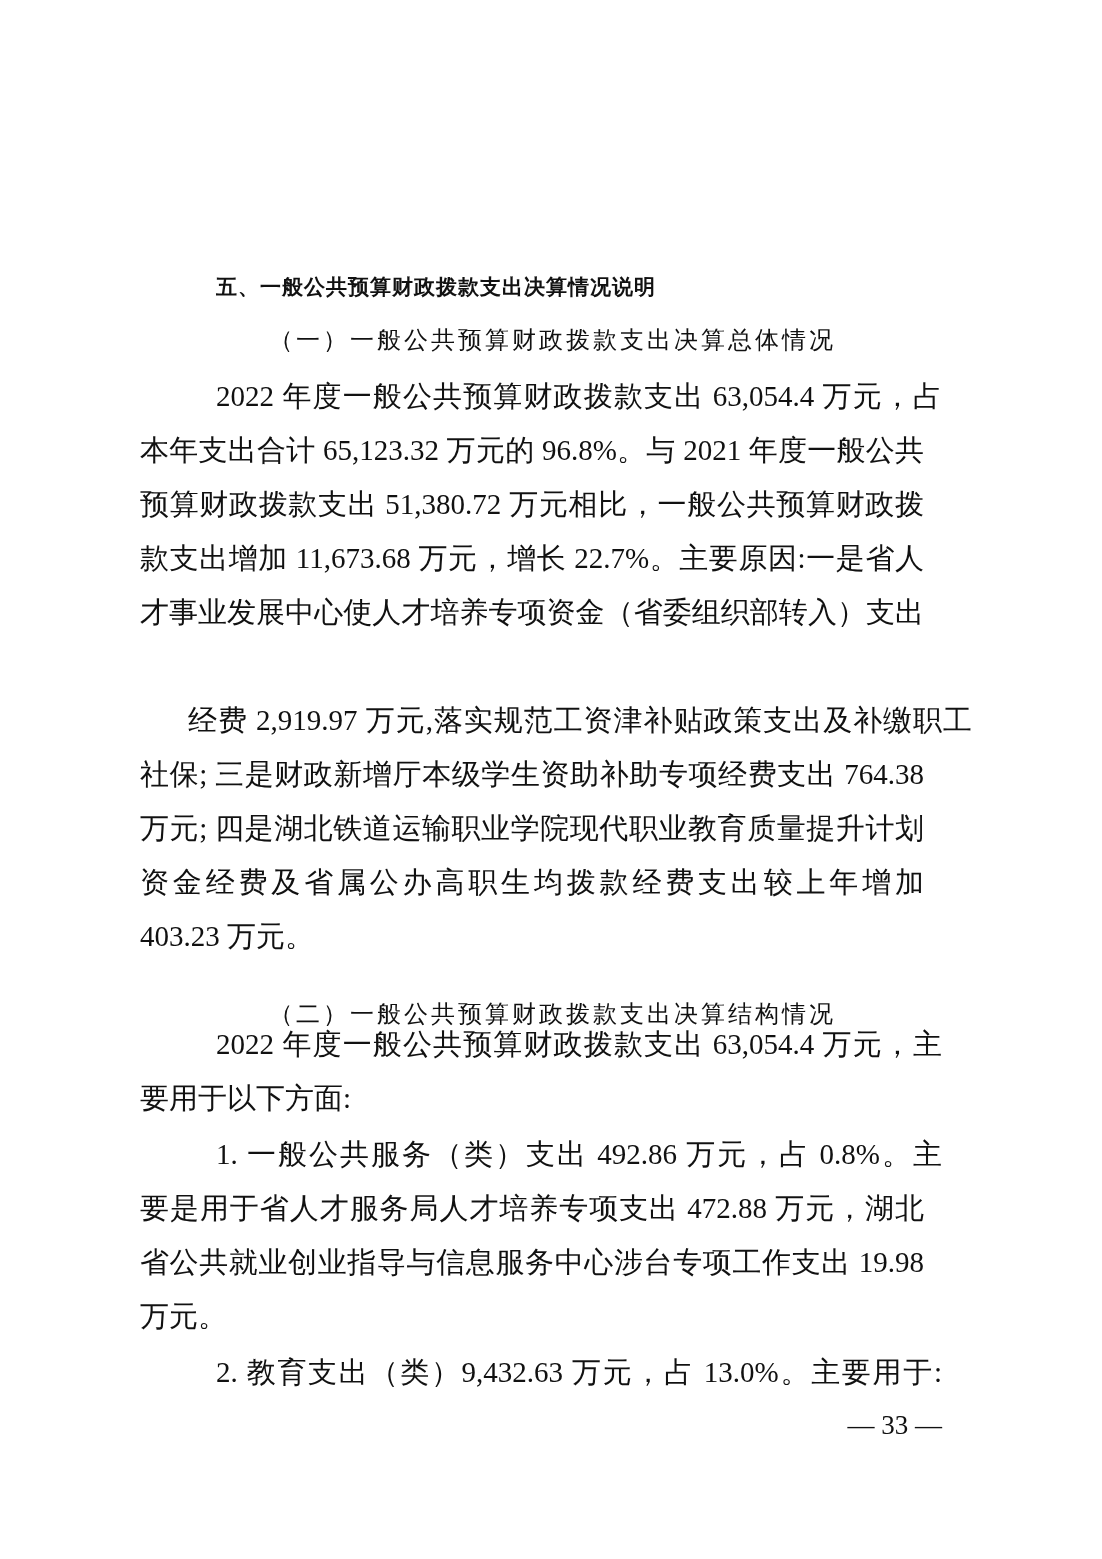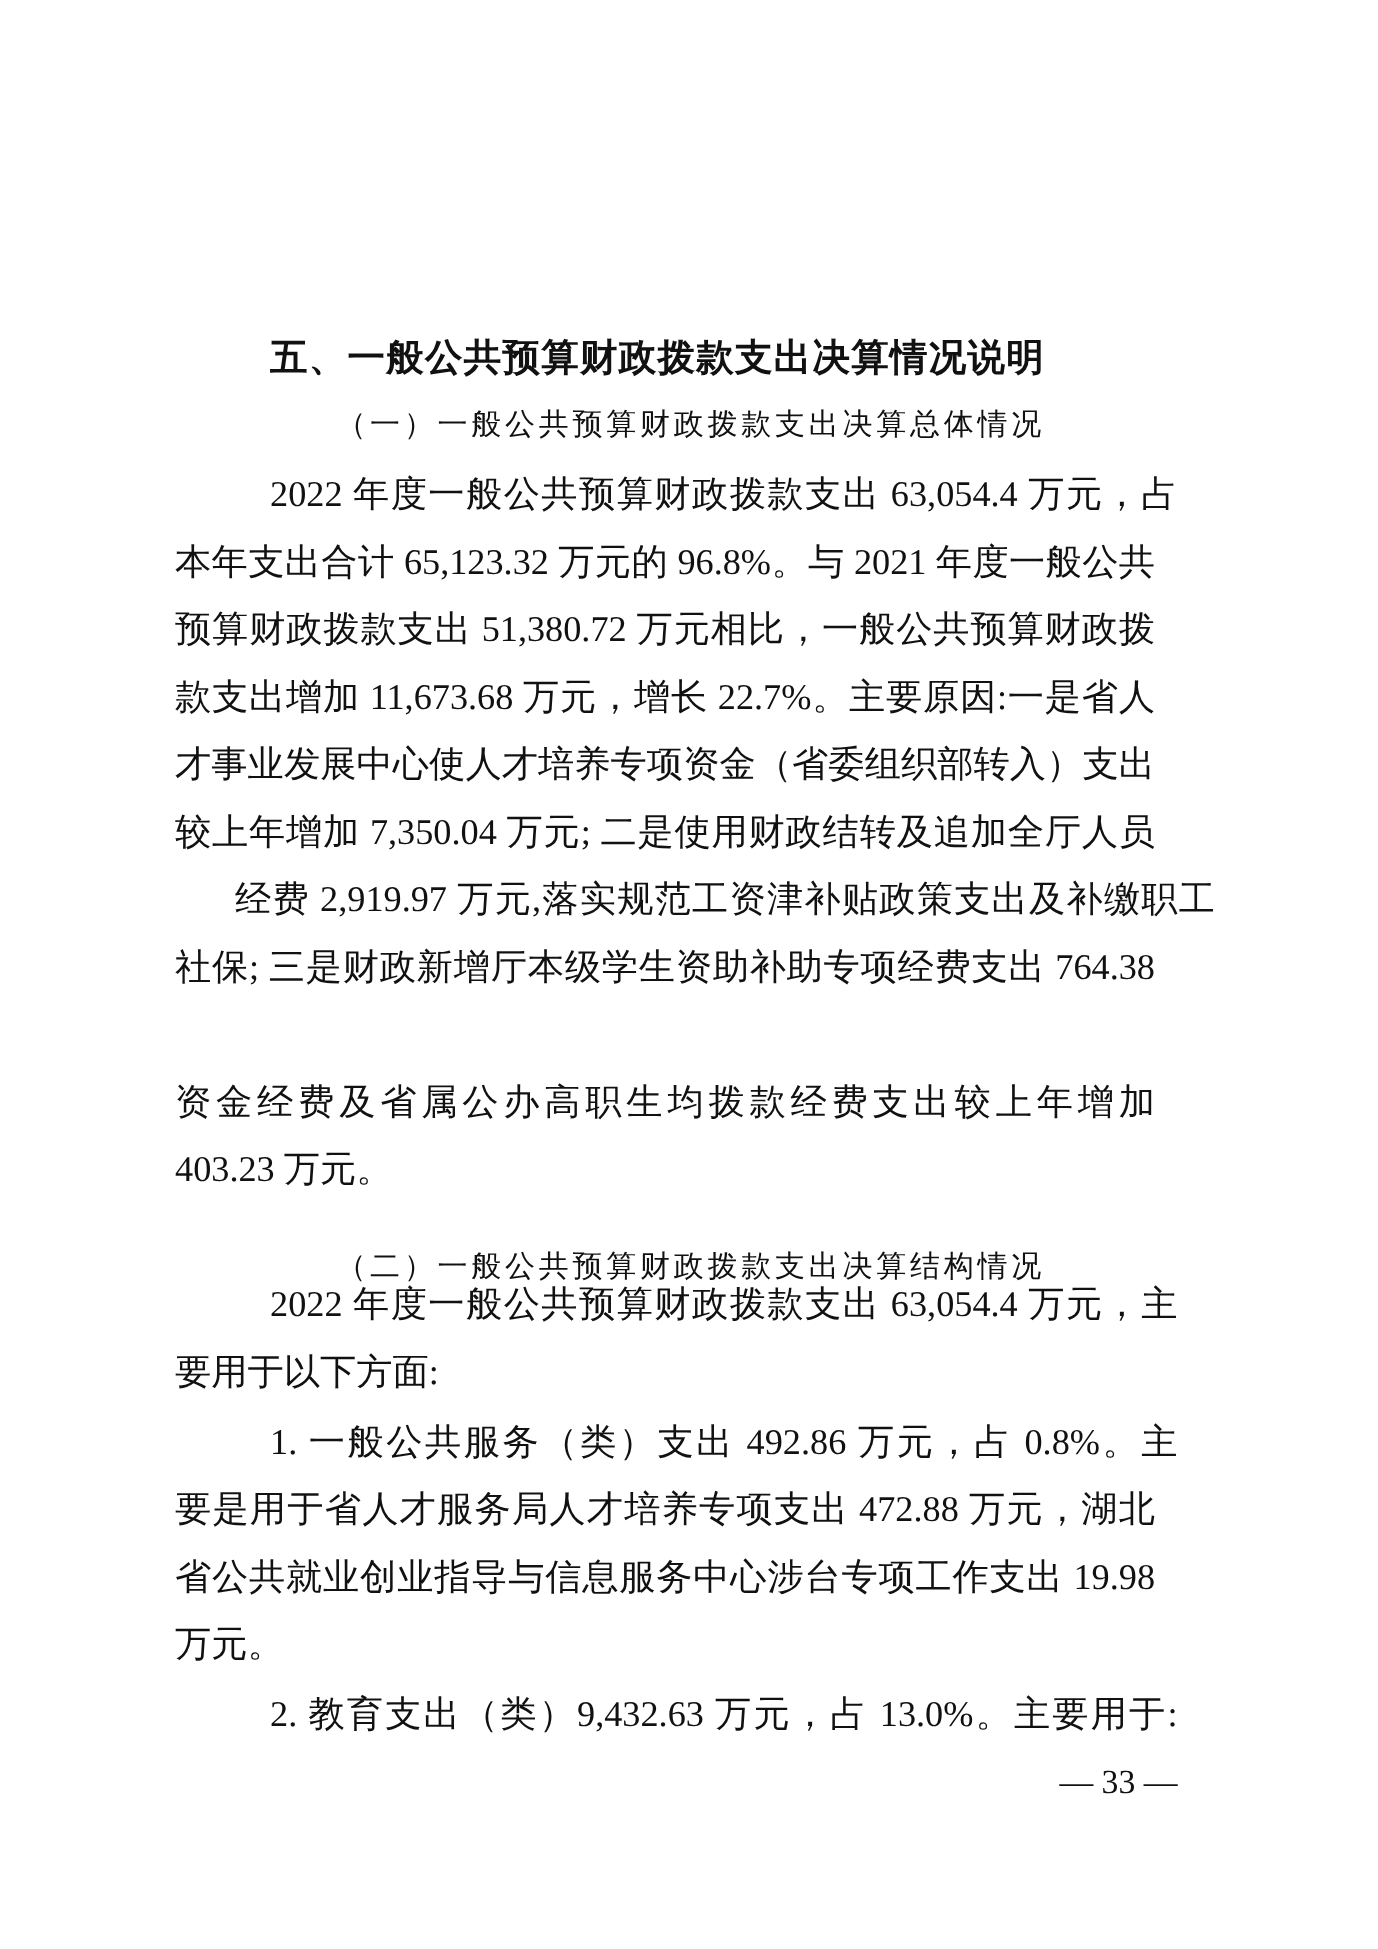--- a/index.html
+++ b/index.html
@@ -17,21 +17,21 @@
     line-height: 36px;
     white-space: nowrap;
     text-align: justify;
     text-align-last: justify;
   }
   .line.last { text-align-last: left; }
   .line.indent { left: 216px; width: 726px; font-family: Liberation Serif, serif; }
   .h1 {
     position: absolute; left: 216px; top: 268px;
     font-family: "DejaVu Sans", "Liberation Sans", sans-serif;
-    font-weight: bold; font-size: 30px; line-height: 38px; white-space: nowrap;
+    font-weight: bold; font-size: 21px; line-height: 38px; white-space: nowrap;
     letter-spacing: 1px;
   }
   .h2 {
     position: absolute; left: 216px; width: 620px;
     font-size: 24px; line-height: 36px; white-space: nowrap;
     letter-spacing: 3px;
     text-align: right;
   }
   .page-number {
     position: absolute; right: 160px; top: 1408px;
@@ -45,23 +45,23 @@
 
   <div class="h1">五、一般公共预算财政拨款支出决算情况说明</div>
 
   <div class="h2" style="top:322px;">（一）一般公共预算财政拨款支出决算总体情况</div>
 
   <div class="line indent" style="top:378px;">2022 年度一般公共预算财政拨款支出 63,054.4 万元，占</div>
   <div class="line" style="top:432px;">本年支出合计 65,123.32 万元的 96.8%。与 2021 年度一般公共</div>
   <div class="line" style="top:486px;">预算财政拨款支出 51,380.72 万元相比，一般公共预算财政拨</div>
   <div class="line" style="top:540px;">款支出增加 11,673.68 万元，增长 22.7%。主要原因:一是省人</div>
   <div class="line" style="top:594px;">才事业发展中心使人才培养专项资金（省委组织部转入）支出</div>
-  <div class="line" style="top:648px;">较上年增加 7,350.04 万元; 二是使用财政结转及追加全厅人员</div>
   <div class="line" style="top:702px;margin-left:48px;">经费 2,919.97 万元,落实规范工资津补贴政策支出及补缴职工</div>
   <div class="line" style="top:756px;">社保; 三是财政新增厅本级学生资助补助专项经费支出 764.38</div>
+  <div class="line" style="top:810px;">万元; 四是湖北铁道运输职业学院现代职业教育质量提升计划</div>
   <div class="line" style="top:864px;">资金经费及省属公办高职生均拨款经费支出较上年增加</div>
   <div class="line last" style="top:918px;">403.23 万元。</div>
 
   <div class="h2" style="top:972px;margin-top:24px;">（二）一般公共预算财政拨款支出决算结构情况</div>
 
   <div class="line indent" style="top:1026px;">2022 年度一般公共预算财政拨款支出 63,054.4 万元，主</div>
   <div class="line last" style="top:1080px;">要用于以下方面:</div>
 
   <div class="line indent" style="top:1136px;">1. 一般公共服务（类）支出 492.86 万元，占 0.8%。主</div>
   <div class="line" style="top:1190px;">要是用于省人才服务局人才培养专项支出 472.88 万元，湖北</div>

